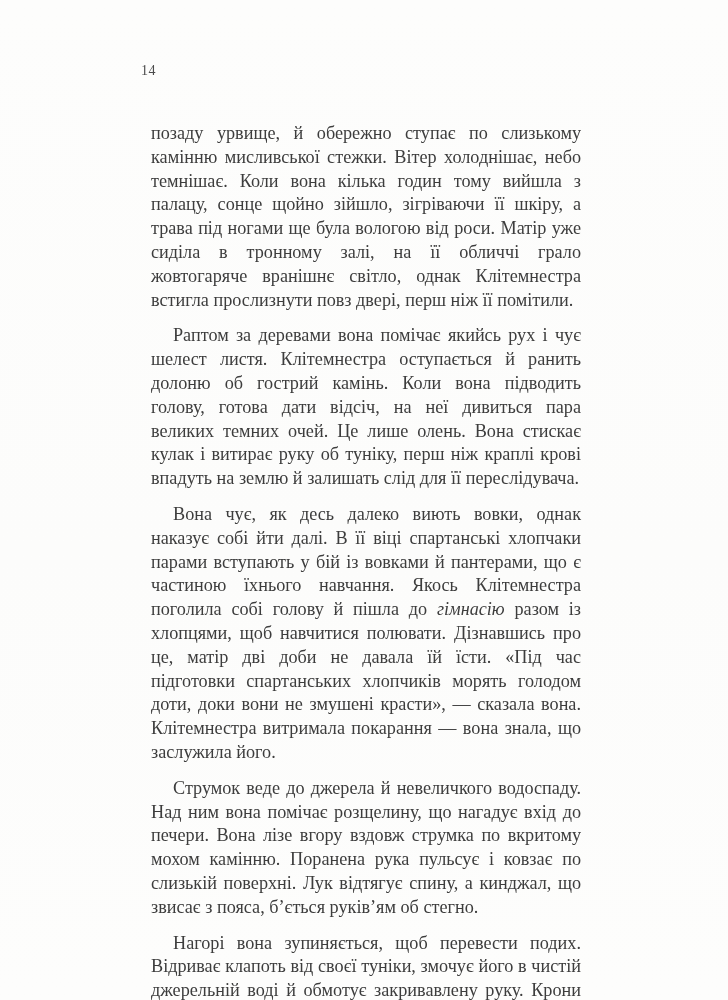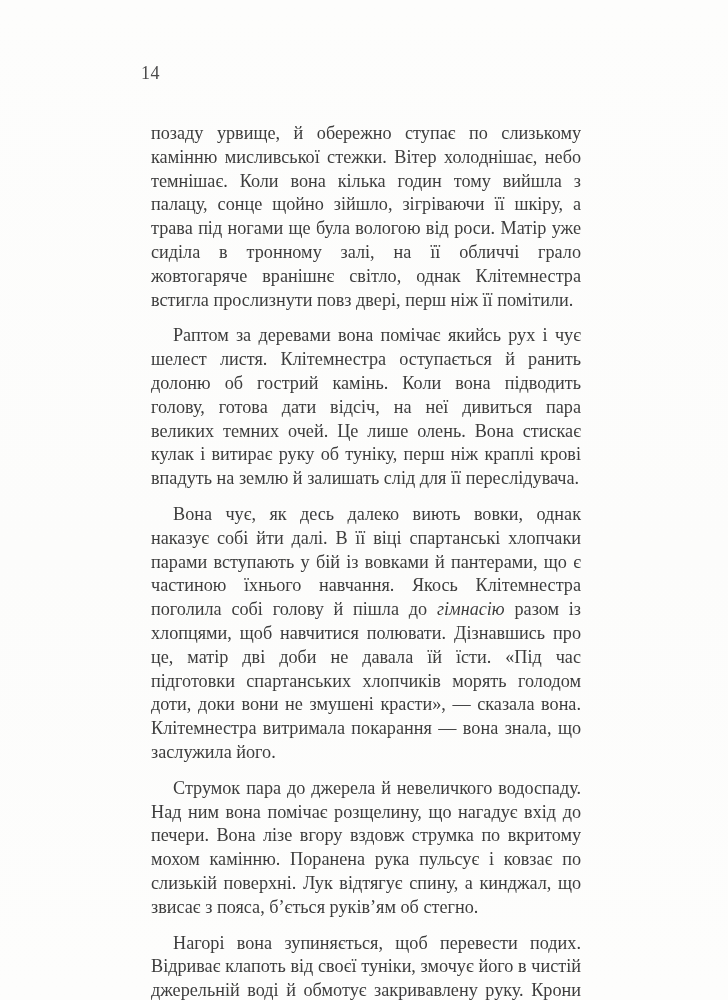--- a/index.html
+++ b/index.html
@@ -16,21 +16,21 @@
     position: relative;
     width: 728px;
     height: 1000px;
     overflow: hidden;
     background: linear-gradient(180deg, #fdfdfc 0%, #fcfcfb 55%, #fdfdfc 100%);
   }
   .page-number {
     position: absolute;
     left: 141px;
     top: 63px;
-    font-size: 18px;
+    font-size: 14px;
     letter-spacing: 0.5px;
     color: #4b4b4b;
   }
   .text-block {
     position: absolute;
     left: 139px;
     top: 110px;
     width: 454px;
     font-size: 18.2px;
     line-height: 23.8px;
@@ -51,16 +51,16 @@
 </style>
 </head>
 <body>
 
 <div class="page">
   <div class="page-number">14</div>
   <div class="text-block">
       <p class="para"><span class="">позаду урвище, й обережно ступає по слизькому камінню мисливської стежки. Вітер холоднішає, небо темнішає. Коли вона кілька годин тому вийшла з палацу, сонце щойно зійшло, зігріваючи її шкіру, а трава під ногами ще була вологою від роси. Матір уже сиділа в тронному залі, на її обличчі грало жовтогаряче вранішнє світло, однак Клітемнестра встигла прослизнути повз двері, перш ніж її помітили.</span></p>
       <p class="para indent"><span class="">Раптом за деревами вона помічає якийсь рух і чує шелест листя. Клітемнестра оступається й ранить долоню об гострий камінь. Коли вона підводить голову, готова дати відсіч, на неї дивиться пара великих темних очей. Це лише олень. Вона стискає кулак і витирає руку об туніку, перш ніж краплі крові впадуть на землю й залишать слід для її переслідувача.</span></p>
       <p class="para indent"><span class="">Вона чує, як десь далеко виють вовки, однак наказує собі йти далі. В її віці спартанські хлопчаки парами вступають у бій із вовками й пантерами, що є частиною їхнього навчання. Якось Клітемнестра поголила собі голову й пішла до </span><span class="italic">гімнасію</span><span class=""> разом із хлопцями, щоб навчитися полювати. Дізнавшись про це, матір дві доби не давала їй їсти. «Під час підготовки спартанських хлопчиків морять голодом доти, доки вони не змушені красти», — сказала вона. Клітемнестра витримала покарання — вона знала, що заслужила його.</span></p>
-      <p class="para indent"><span class="">Струмок пара до джерела й невеличкого водоспаду. Над ним вона помічає розщелину, що нагадує вхід до печери. Вона лізе вгору вздовж струмка по вкритому мохом камінню. Поранена рука пульсує і ковзає по слизькій поверхні. Лук відтягує спину, а кинджал, що звисає з пояса, б’ється руків’ям об стегно.</span></p>
+      <p class="para indent"><span class="">Струмок веде до джерела й невеличкого водоспаду. Над ним вона помічає розщелину, що нагадує вхід до печери. Вона лізе вгору вздовж струмка по вкритому мохом камінню. Поранена рука пульсує і ковзає по слизькій поверхні. Лук відтягує спину, а кинджал, що звисає з пояса, б’ється руків’ям об стегно.</span></p>
       <p class="para indent"><span class="">Нагорі вона зупиняється, щоб перевести подих. Відриває клапоть від своєї туніки, змочує його в чистій джерельній воді й обмотує закривавлену руку. Крони дубів зливаються з потемнілим небом, усе розпливається перед втомленими очима. Вона знає, що на землі занадто вразлива. </span><span class="italic">«Що вище видерешся, то краще»</span><span class="">, — завжди каже її батько.</span></p>
     </div>
 </div>
 
 </body></html>

